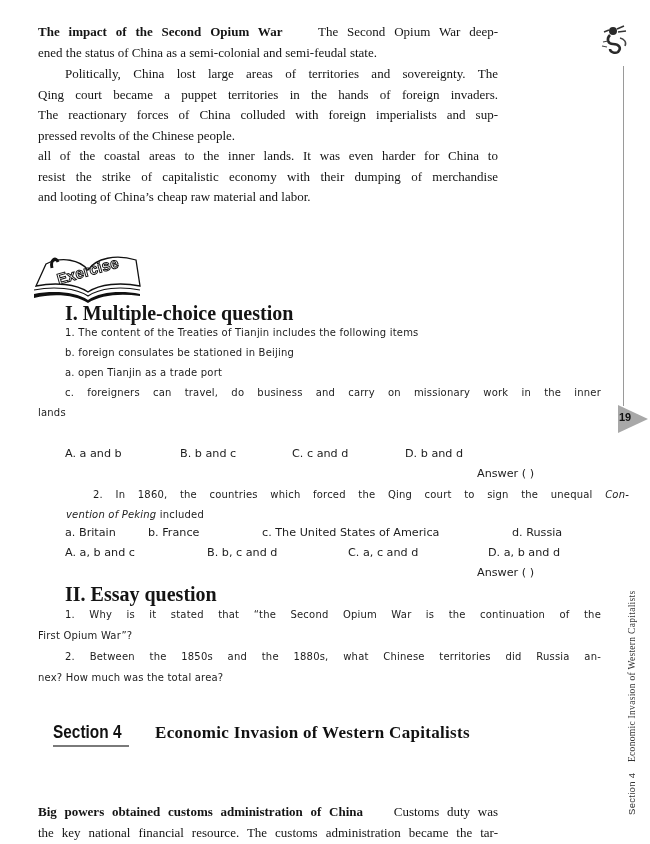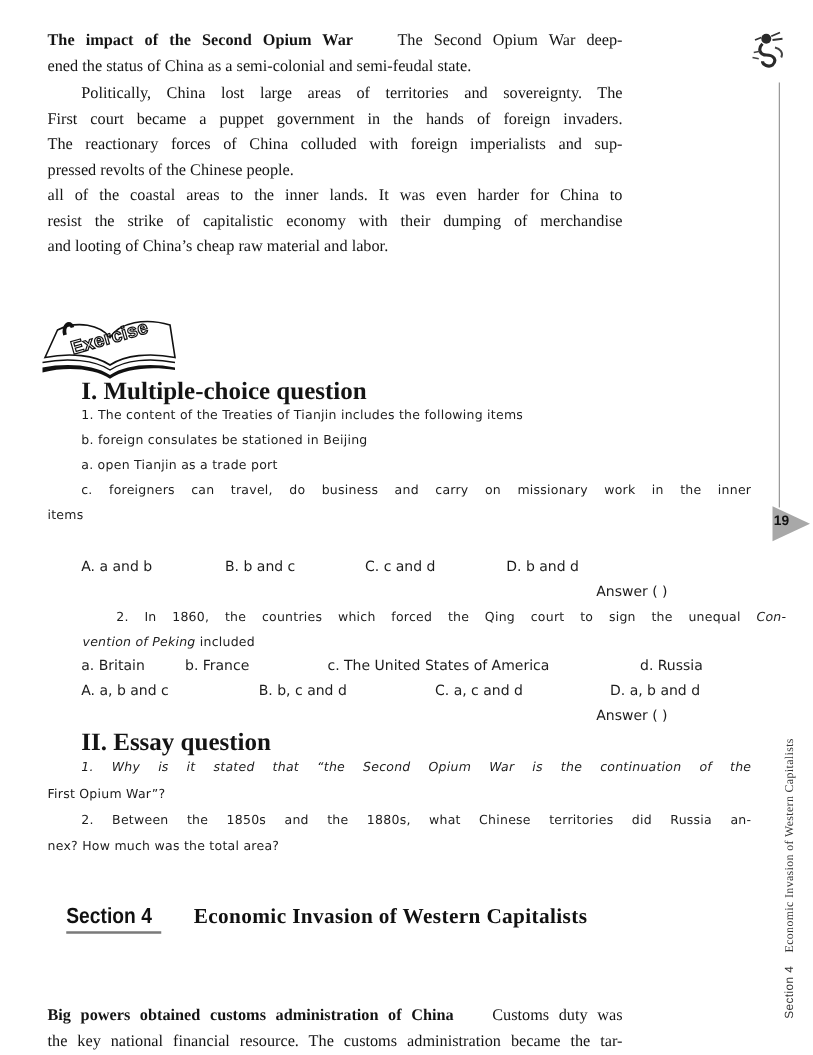--- a/index.html
+++ b/index.html
@@ -72,21 +72,21 @@
   <span class="sec">Section 4</span>
   <span>Economic Invasion of Western Capitalists</span>
 </div>
 
 <div class="para" style="top:22px;">
   <span class="jline"><b>The impact of the Second Opium War</b>&nbsp;&nbsp;&nbsp;&nbsp;<span>The Second Opium War deep-</span></span>
   <span class="lline">ened the status of China as a semi-colonial and semi-feudal state.</span>
 </div>
 <div class="para" style="top:64px;">
   <span class="jline"><span class="indent"></span><span>Politically, China lost large areas of territories and sovereignty. The</span></span>
-  <span class="jline">First court became a puppet government in the hands of foreign invaders.</span>
+  <span class="jline">Qing court became a puppet territories in the hands of foreign invaders.</span>
   <span class="jline">The reactionary forces of China colluded with foreign imperialists and sup-</span>
   <span class="lline">pressed revolts of the Chinese people.</span>
 </div>
 <div class="para" style="top:146px;">
   <span class="jline">all of the coastal areas to the inner lands. It was even harder for China to</span>
   <span class="jline">resist the strike of capitalistic economy with their dumping of merchandise</span>
   <span class="lline">and looting of China’s cheap raw material and labor.</span>
 </div>
 
 <div class="abs" style="left:32px; top:246px; width:110px; height:58px;">
@@ -99,21 +99,21 @@
   <div class="abs" style="left:24px; top:16px; transform: rotate(-16deg); font-family:'Liberation Sans',sans-serif; font-weight:bold; font-size:15px; color:#fff; -webkit-text-stroke: 1px #111; letter-spacing:0.2px;">Exercise</div>
 </div>
 
 <div class="hdr" style="top:302px;">I. Multiple-choice question</div>
 
 <div class="q" style="top:323px;">
   <div class="ind">1. The content of the Treaties of Tianjin includes the following items</div>
   <div class="ind">b. foreign consulates be stationed in Beijing</div>
   <div class="ind">a. open Tianjin as a trade port</div>
   <div class="ind" style="text-align:justify; text-align-last:justify;">c. foreigners can travel, do business and carry on missionary work in the inner</div>
-  <div>items</div>
+  <div>lands</div>
 </div>
 
 <div class="opt-row" style="left:0; top:447px; width:650px; height:20px;">
   <span style="left:65px;">A. a and b</span>
   <span style="left:180px;">B. b and c</span>
   <span style="left:292px;">C. c and d</span>
   <span style="left:405px;">D. b and d</span>
 </div>
 <div class="opt-row" style="left:0; top:467px; width:650px; height:20px;">
   <span style="left:477px;">Answer (      )</span>
@@ -136,21 +136,21 @@
   <span style="left:348px;">C. a, c and d</span>
   <span style="left:488px;">D. a, b and d</span>
 </div>
 <div class="opt-row" style="left:0; top:566px; width:650px; height:20px;">
   <span style="left:477px;">Answer (      )</span>
 </div>
 
 <div class="hdr" style="top:583px;">II. Essay question</div>
 
 <div class="q" style="top:604px; line-height:21px;">
-  <div class="ind" style="text-align:justify; text-align-last:justify;font-style:italic;">1. Why is it stated that “the Second Opium War is the continuation of the</div>
+  <div class="ind" style="text-align:justify; text-align-last:justify;">1. Why is it stated that “the Second Opium War is the continuation of the</div>
   <div>First Opium War”?</div>
 </div>
 <div class="q" style="top:646px; line-height:21px;">
   <div class="ind" style="text-align:justify; text-align-last:justify;">2. Between the 1850s and the 1880s, what Chinese territories did Russia an-</div>
   <div>nex? How much was the total area?</div>
 </div>
 
 <div class="abs" style="left:53px; top:722px; font-family:'Liberation Sans',sans-serif; font-weight:bold; font-size:17.5px; transform:scaleX(0.88); transform-origin:0 0; color:#111;">Section 4</div>
 <div class="abs" style="left:53px; top:745px; width:76px; height:2px; background:#7a7a7a;"></div>
 <div class="abs" style="left:155px; top:723px; font-family:'Liberation Serif',serif; font-weight:bold; font-size:17px; letter-spacing:0.3px; color:#111;">Economic Invasion of Western Capitalists</div>

